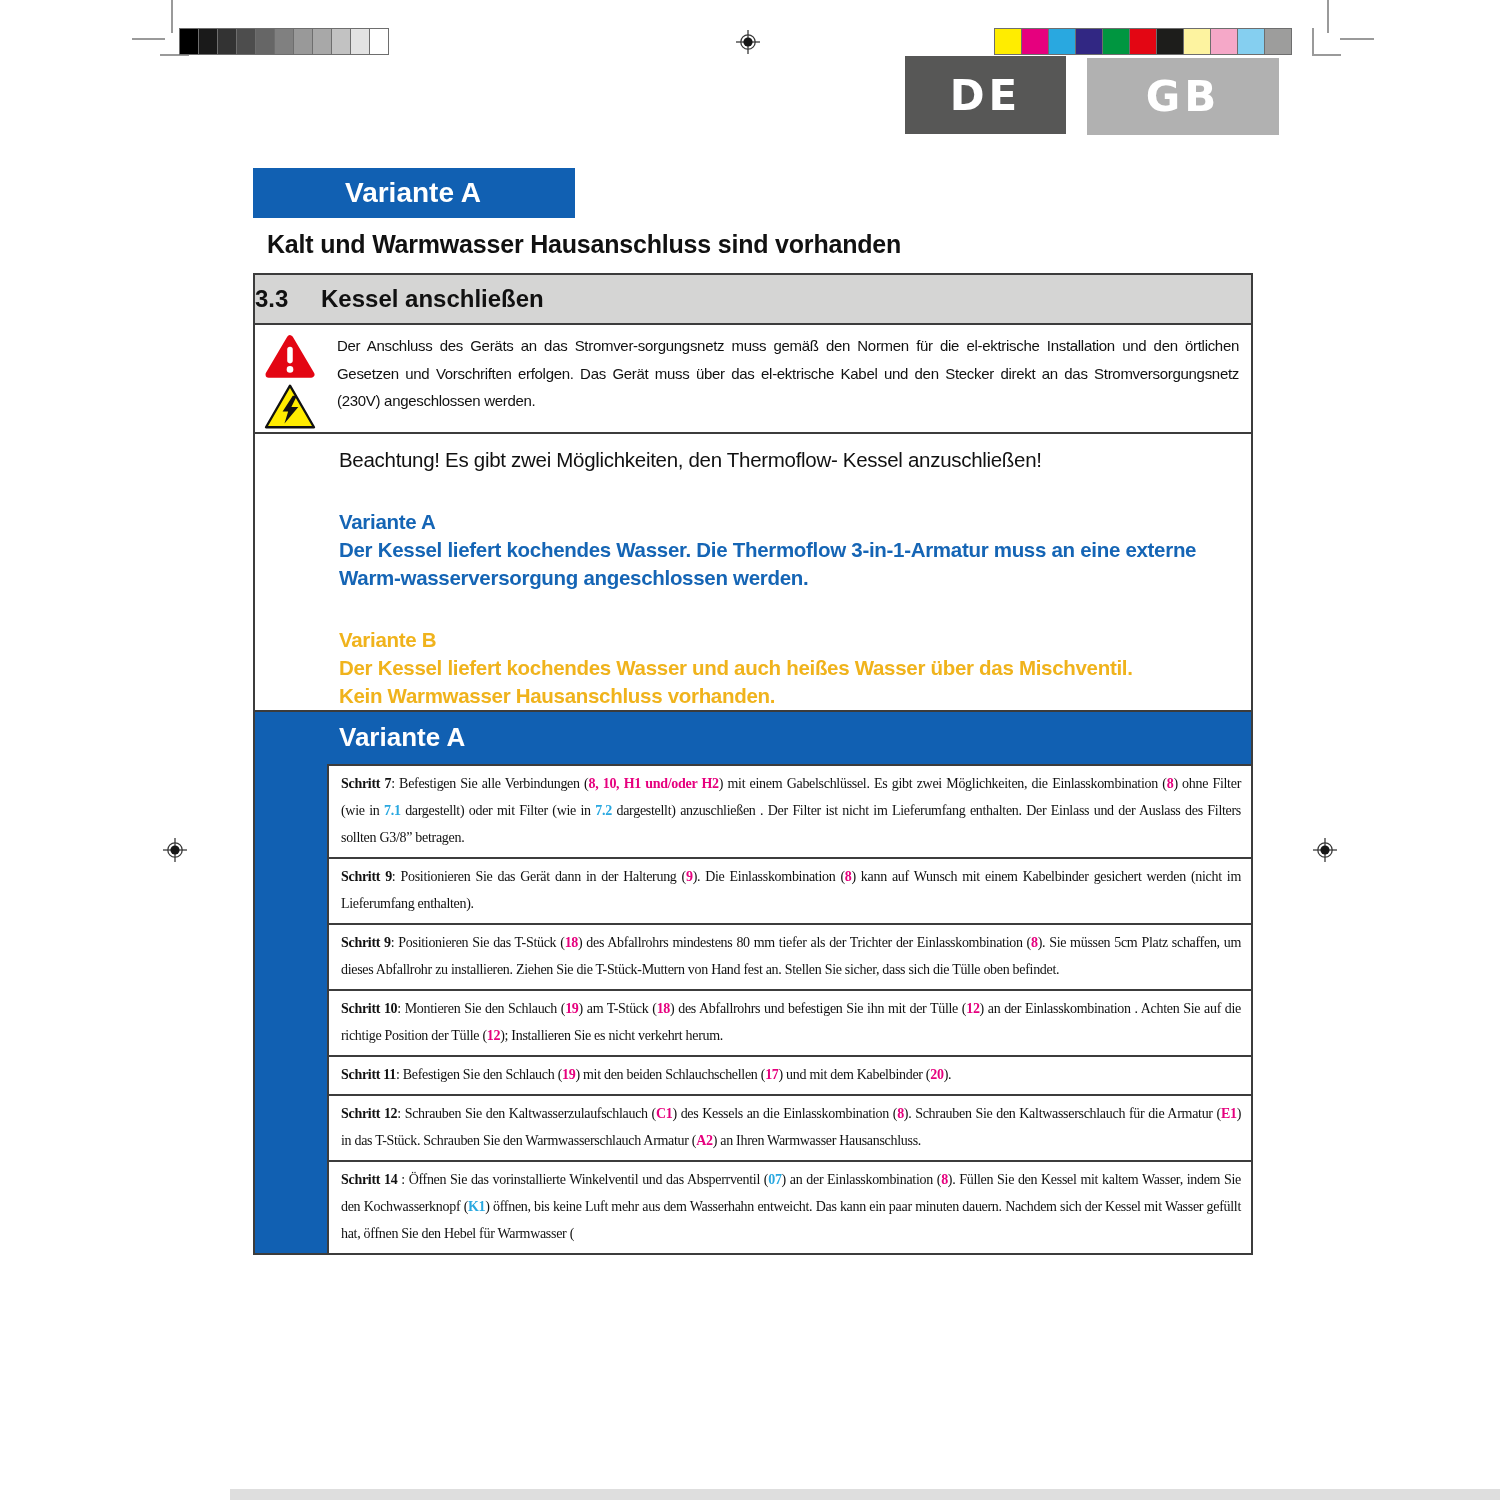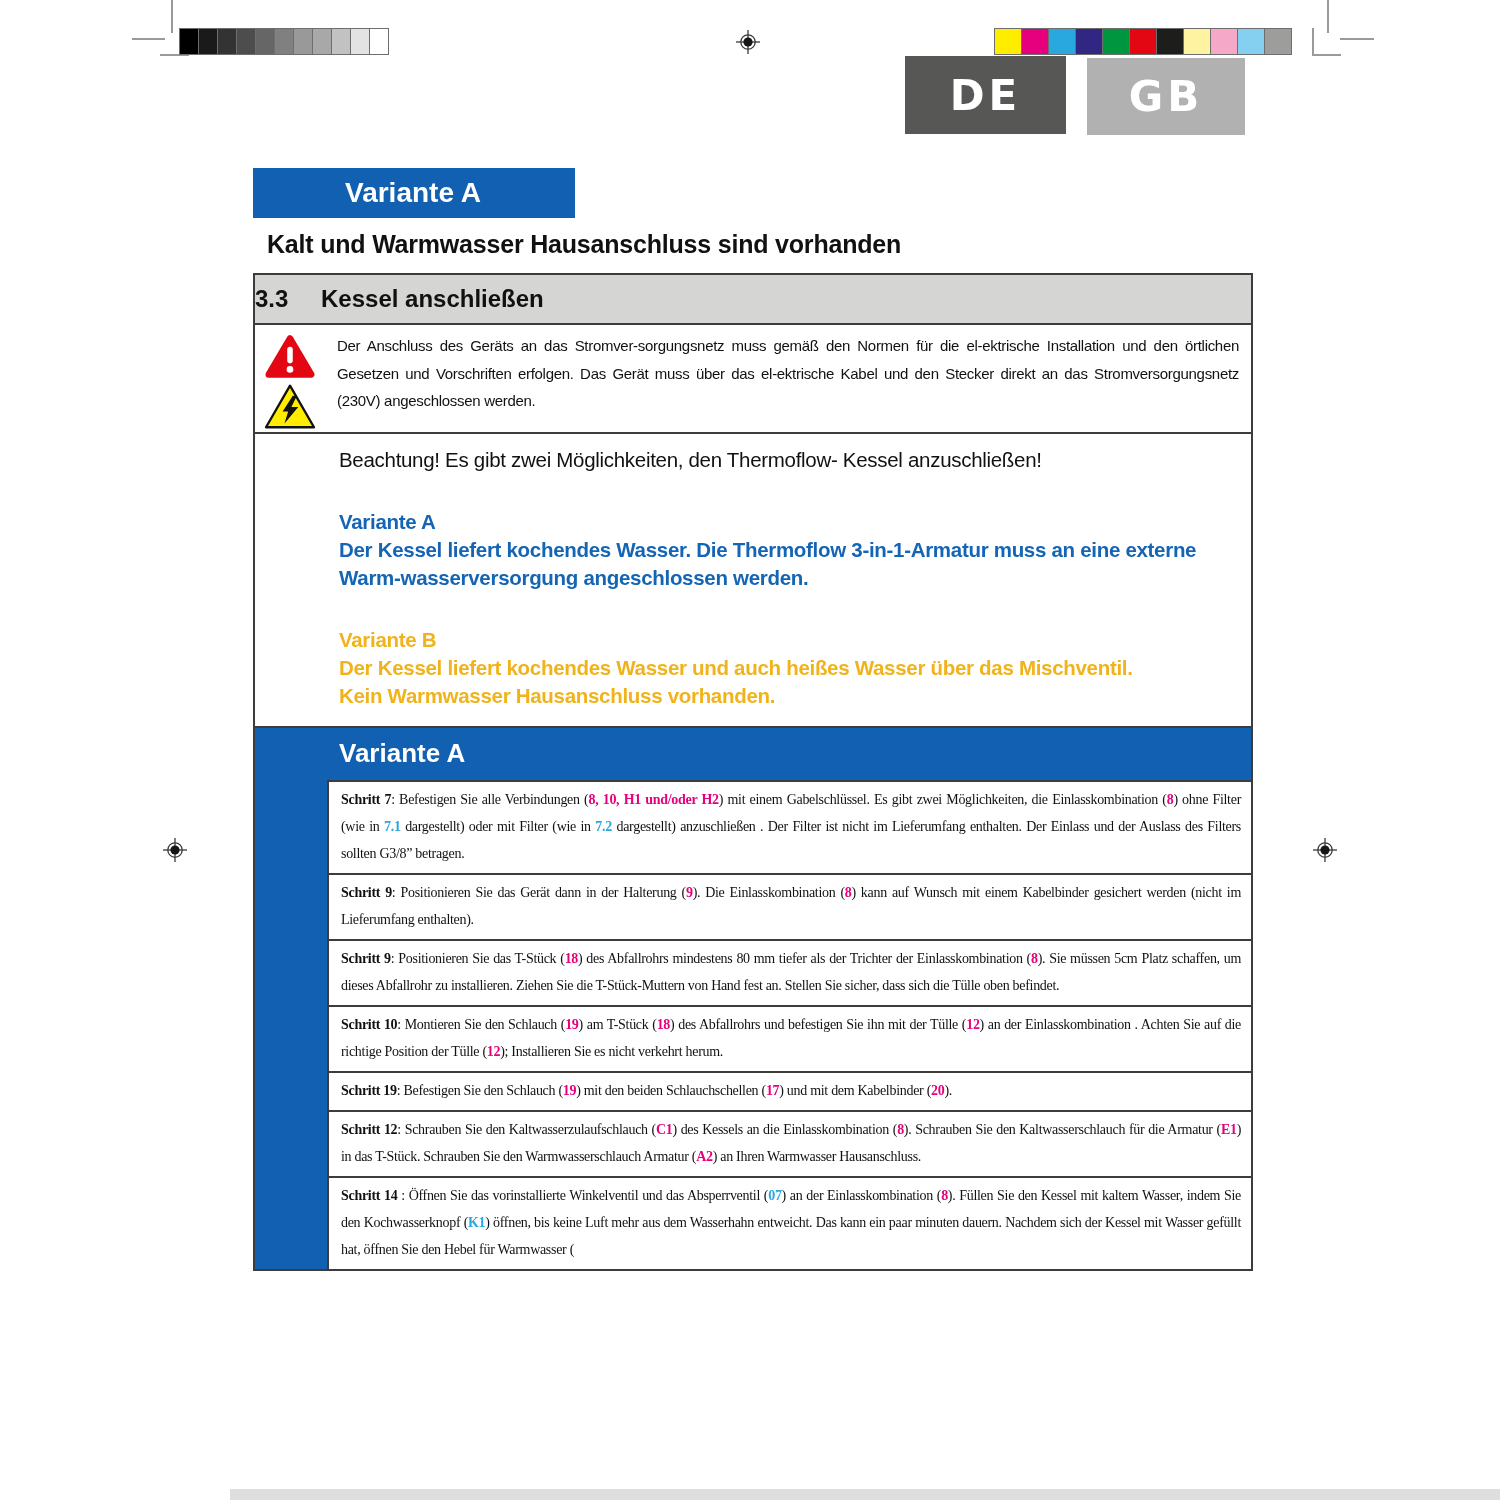--- a/index.html
+++ b/index.html
@@ -15,39 +15,39 @@
   .corner.right{border-left:2px solid #9a9a9a;border-bottom:2px solid #9a9a9a;}
   .regmark{position:absolute;width:24px;height:24px;}
   .cal-bar{position:absolute;display:flex;}
   .cal-swatch{width:20px;height:27px;border:1px solid #6e6e6e;margin-left:-1px;box-sizing:border-box;}
   .cal-bar.colors .cal-swatch{width:28px;}
 
   
   .tab{position:absolute;display:flex;align-items:center;justify-content:center;
        color:#fff;font-weight:700;font-size:42px;letter-spacing:4px;font-family:"DejaVu Sans",sans-serif;}
   .tab.de{left:905px;top:56px;width:161px;height:78px;background:var(--tab-dark-gray);}
-  .tab.gb{left:1087px;top:58px;width:158px;height:77px;background:var(--tab-light-gray);}
+  .tab.gb{left:1087px;top:58px;width:192px;height:77px;background:var(--tab-light-gray);}
 
   
   .content{position:absolute;left:253px;top:168px;width:1000px;}
   .banner{width:322px;height:50px;background:var(--accent-blue);box-sizing:border-box;}
   .banner span{display:block;padding-left:92px;line-height:50px;color:#fff;font-weight:700;font-size:28px;}
   .subtitle{margin:12px 0 0 14px;font-size:25px;font-weight:700;letter-spacing:-0.2px;}
 
   .doc-table{margin-top:14px;border:2px solid var(--border-dark);box-sizing:border-box;}
   .section-header{background:var(--header-gray);height:48px;display:flex;align-items:center;
                   font-weight:700;font-size:24px;}
   .sec-num{display:inline-block;width:66px;padding-left:0;}
   .warning-row{display:flex;border-top:2px solid var(--border-dark);}
   .icon-col{width:70px;display:flex;flex-direction:column;align-items:center;padding-top:7px;}
   .warn-icon{width:56px;height:48px;display:block;margin-bottom:2px;}
   .warning-text{flex:1;margin:0;padding:7px 12px 10px 12px;font-size:15px;line-height:27.5px;
                 text-align:justify;letter-spacing:-0.3px;}
 
-  .notes-row{border-top:2px solid var(--border-dark);padding:12px 14px 16px 84px;}
+  .notes-row{border-top:2px solid var(--border-dark);padding:12px 14px 0 84px;}
   .notes-row p{margin:0;font-size:20.5px;line-height:28px;letter-spacing:-0.3px;}
   .note-black{color:#111;}
   .note-blue{color:var(--text-blue);font-weight:700;}
   .note-yellow{color:var(--note-yellow);font-weight:700;}
   .gap{height:34px;}
 
   .steps-section{background:var(--accent-blue);border-top:2px solid var(--border-dark);}
   .steps-header{padding:10px 0 11px 84px;color:#fff;font-weight:700;font-size:26px;}
   .steps-table{margin-left:72px;background:#fff;border-left:2px solid var(--border-dark);
                border-top:2px solid var(--border-dark);}
@@ -170,21 +170,21 @@
           <p class="note-yellow">Kein Warmwasser Hausanschluss vorhanden.</p>
         </div>
 
       <div class="steps-section">
         <div class="steps-header">Variante A</div>
         <div class="steps-table">
             <div class="step-row"><span class="seg-b">Schritt 7</span><span>: Befestigen Sie alle Verbindungen (</span><span class="seg-m">8, 10, H1 und/oder H2</span><span>) mit einem Gabelschlüssel. Es gibt zwei Möglichkeiten, die Einlasskombination (</span><span class="seg-m">8</span><span>) ohne Filter (wie in </span><span class="seg-c">7.1</span><span> dargestellt) oder mit Filter (wie in </span><span class="seg-c">7.2</span><span> dargestellt) anzuschließen . Der Filter ist nicht im Lieferumfang enthalten. Der Einlass und der Auslass des Filters sollten G3/8” betragen.</span></div>
             <div class="step-row"><span class="seg-b">Schritt 9</span><span>: Positionieren Sie das Gerät dann in der Halterung (</span><span class="seg-m">9</span><span>). Die Einlasskombination (</span><span class="seg-m">8</span><span>) kann auf Wunsch mit einem Kabelbinder gesichert werden (nicht im Lieferumfang enthalten).</span></div>
             <div class="step-row"><span class="seg-b">Schritt 9</span><span>: Positionieren Sie das T-Stück (</span><span class="seg-m">18</span><span>) des Abfallrohrs mindestens 80 mm tiefer als der Trichter der Einlasskombination (</span><span class="seg-m">8</span><span>). Sie müssen 5cm Platz schaffen, um dieses Abfallrohr zu installieren. Ziehen Sie die T-Stück-Muttern von Hand fest an. Stellen Sie sicher, dass sich die Tülle oben befindet.</span></div>
             <div class="step-row"><span class="seg-b">Schritt 10</span><span>: Montieren Sie den Schlauch (</span><span class="seg-m">19</span><span>) am T-Stück (</span><span class="seg-m">18</span><span>) des Abfallrohrs und befestigen Sie ihn mit der Tülle (</span><span class="seg-m">12</span><span>) an der Einlasskombination . Achten Sie auf die richtige Position der Tülle (</span><span class="seg-m">12</span><span>); Installieren Sie es nicht verkehrt herum.</span></div>
-            <div class="step-row"><span class="seg-b">Schritt 19</span><span>: Befestigen Sie den Schlauch (</span><span class="seg-m">19</span><span>) mit den beiden Schlauchschellen (</span><span class="seg-m">17</span><span>) und mit dem Kabelbinder (</span><span class="seg-m">20</span><span>).</span></div>
+            <div class="step-row"><span class="seg-b">Schritt 11</span><span>: Befestigen Sie den Schlauch (</span><span class="seg-m">19</span><span>) mit den beiden Schlauchschellen (</span><span class="seg-m">17</span><span>) und mit dem Kabelbinder (</span><span class="seg-m">20</span><span>).</span></div>
             <div class="step-row"><span class="seg-b">Schritt 12</span><span>: Schrauben Sie den Kaltwasserzulaufschlauch (</span><span class="seg-m">C1</span><span>) des Kessels an die Einlasskombination (</span><span class="seg-m">8</span><span>). Schrauben Sie den Kaltwasserschlauch für die Armatur (</span><span class="seg-m">E1</span><span>) in das T-Stück. Schrauben Sie den Warmwasserschlauch Armatur (</span><span class="seg-m">A2</span><span>) an Ihren Warmwasser Hausanschluss.</span></div>
             <div class="step-row"><span class="seg-b">Schritt 14</span><span> : Öffnen Sie das vorinstallierte Winkelventil und das Absperrventil (</span><span class="seg-c">07</span><span>) an der Einlasskombination (</span><span class="seg-m">8</span><span>). Füllen Sie den Kessel mit kaltem Wasser, indem Sie den Kochwasserknopf (</span><span class="seg-c">K1</span><span>) öffnen, bis keine Luft mehr aus dem Wasserhahn entweicht. Das kann ein paar minuten dauern. Nachdem sich der Kessel mit Wasser gefüllt hat, öffnen Sie den Hebel für Warmwasser (</span></div>
           </div>
       </div>
 
     </div>
   </div>
 
   <div class="page-edge"></div>
 </div>

